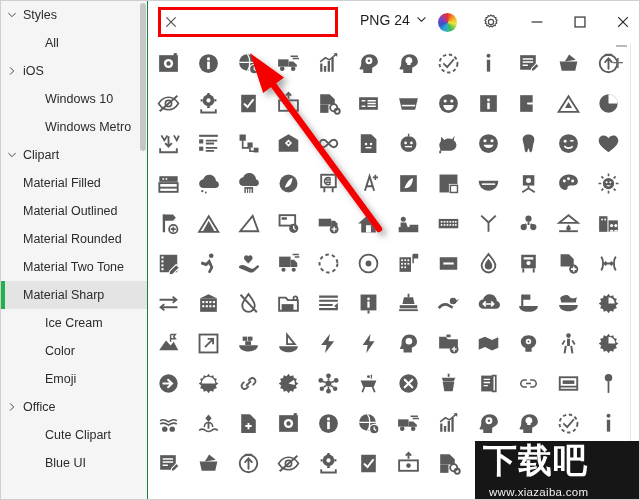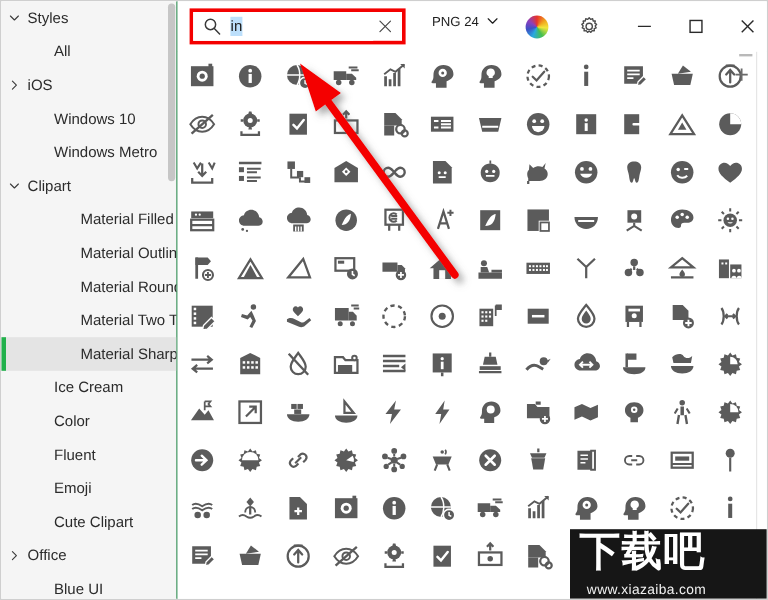--- a/index.html
+++ b/index.html
@@ -44,21 +44,21 @@
     color: #444;
     line-height: 1;
     display: flex;
     align-items: center;
     justify-content: center;
   }
   .side-item .caret svg { display:block; }
   .side-item .label { padding-right: 6px; }
   .side-item.pad-a .label { padding-left: 0px; }
   .side-item.pad-b { padding-left: 22px; }
-  .side-item.pad-c { padding-left: 44px; }
+  .side-item.pad-c { }
   .side-item.selected {
     background: #e4e4e4;
   }
   .side-item.selected::before {
     content: "";
     position: absolute;
     left: 0; top: 0;
     width: 4px; height: 100%;
     background: #22b14c;
   }
@@ -115,21 +115,21 @@
     width: 20px; height: 20px;
     margin-right: 4px;
     color: #4a4a4a;
     display: flex; align-items: center; justify-content: center;
     cursor: pointer;
   }
   #fmt-select {
     position: absolute;
     left: 212px; top: 11px;
     display: flex; align-items: center; gap: 6px;
-    font-size: 11px; color: #1f1f1f;
+    font-size: 14px; color: #1f1f1f;
     cursor: pointer;
   }
   #color-wheel {
     position: absolute;
     left: 290px; top: 12px;
     width: 19px; height: 19px;
     border-radius: 50%;
     background:
       conic-gradient(from 0deg,
         #e8342a 0deg, #f0a31e 50deg, #f2e63c 95deg,
@@ -304,60 +304,47 @@
         <div class="side-item pad-b">
           <span class="caret"></span>
           <span class="label">Ice Cream</span>
         </div>
         <div class="side-item pad-b">
           <span class="caret"></span>
           <span class="label">Color</span>
         </div>
         <div class="side-item pad-b">
           <span class="caret"></span>
-          <span class="label">Fluent</span>
-        </div>
-        <div class="side-item pad-b">
-          <span class="caret"></span>
           <span class="label">Emoji</span>
-        </div>
-        <div class="side-item pad-b">
-          <span class="caret"></span>
-          <span class="label">Cute Clipart</span>
         </div>
         <div class="side-item pad-a">
           <span class="caret">
             <svg viewBox="0 0 12 12" width="10" height="10">
               <polyline points="4,2 8,6 4,10" fill="none" stroke="#3a3a3a" stroke-width="1.1" stroke-linecap="round" stroke-linejoin="round"></polyline>
             </svg>
           </span>
           <span class="label">Office</span>
         </div>
         <div class="side-item pad-b">
           <span class="caret"></span>
+          <span class="label">Cute Clipart</span>
+        </div>
+        <div class="side-item pad-b">
+          <span class="caret"></span>
           <span class="label">Blue UI</span>
         </div>
       </div>
     <div id="side-scroll-track">
       <div id="side-scroll-thumb"></div>
     </div>
   </div>
 
   <div id="header">
 
     <div id="search-wrap">
-      <div id="search-inner">
-        <span id="search-icon">
-          <svg viewBox="0 0 16 16" width="16" height="16">
-            <circle cx="6.4" cy="6.4" r="4.3" fill="none" stroke="#3a3a3a" stroke-width="1.25"></circle>
-            <line x1="9.6" y1="9.8" x2="14" y2="14.3" stroke="#3a3a3a" stroke-width="1.25" stroke-linecap="round"></line>
-          </svg>
-        </span>
-        <span id="search-value" title="Search">in</span>
-      </div>
       <span id="search-clear">
         <svg viewBox="0 0 16 16" width="14" height="14">
           <line x1="3" y1="3" x2="13" y2="13" stroke="#4a4a4a" stroke-width="1.2" stroke-linecap="round"></line>
           <line x1="13" y1="3" x2="3" y2="13" stroke="#4a4a4a" stroke-width="1.2" stroke-linecap="round"></line>
         </svg>
       </span>
     </div>
 
     <div id="fmt-select">
       <span>PNG 24</span>

